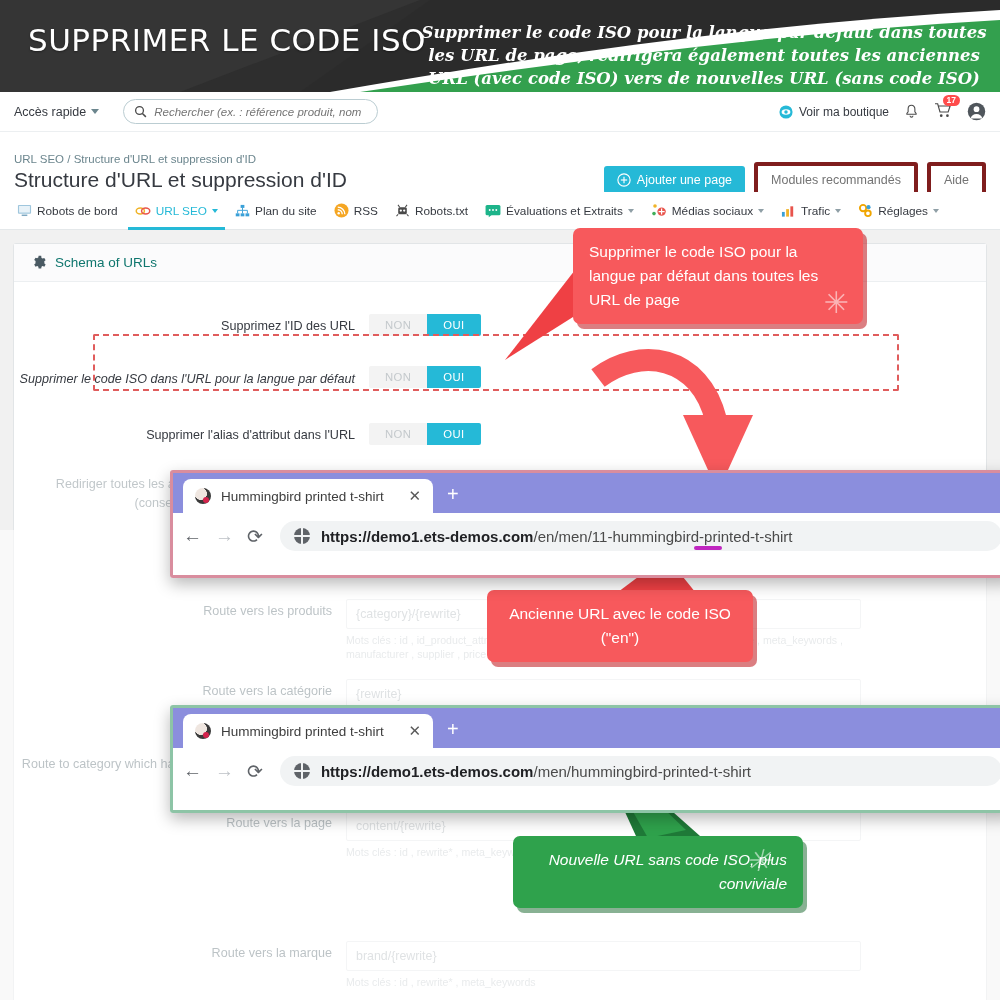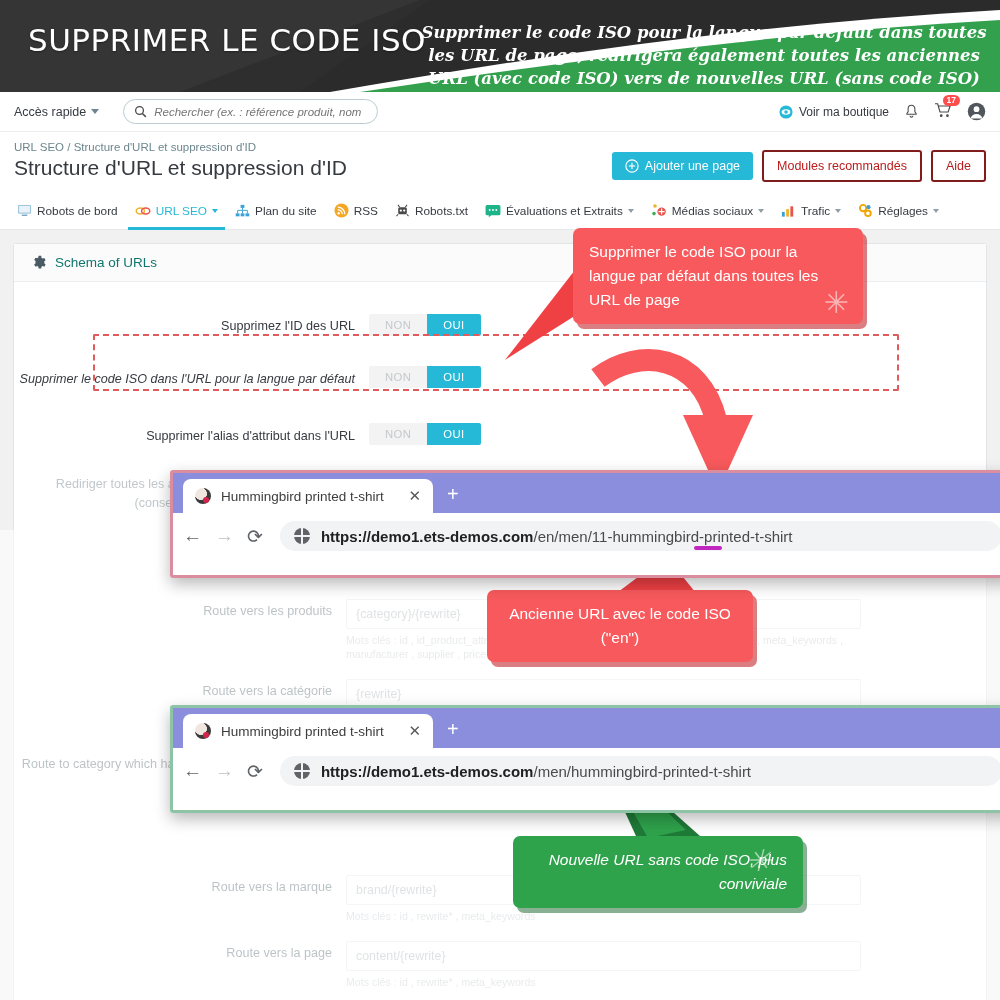--- a/index.html
+++ b/index.html
@@ -52,30 +52,30 @@
   }
   .hdr-right { margin-left: auto; display: flex; align-items: center; gap: 15px; }
   .shop-link { font-size: 12px; color: #363a41; display: flex; align-items: center; gap: 6px; }
   .badge-count {
     position: absolute; top: -7px; right: -8px; background: #ff4c4c; color: #fff;
     font-size: 8.5px; border-radius: 8px; padding: 1px 4px; line-height: 1.1;
     font-weight: bold;
   }
 
   
-  #titlebar { position: absolute; left: 0; top: 136px; width: 1000px; height: 58px; background:#fff; }
+  #titlebar { position: absolute; left: 0; top: 148px; width: 1000px; height: 58px; background:#fff; }
   #breadcrumb { position: absolute; left: 14px; top: 5px; font-size: 11.5px; color: #6c868e; }
   #page-title { position: absolute; left: 14px; top: 20px; font-size: 21px; color: #363a41; font-weight: 400; }
   #title-actions { position: absolute; right: 14px; top: 14px; display: flex; gap: 9px; align-items: center; }
   .btn-primary {
     background: #25b9d7; color: #fff; border: 0; border-radius: 3px;
     font-size: 12.5px; padding: 7px 13px; display: flex; align-items: center; gap: 6px; cursor: pointer;
   }
   .btn-outline {
-    background: #fff; color: #b91c1c; border: 2px solid #7f1d1d; border-radius: 3px;
+    background: #fff; color: #737373; border: 4px solid #7f1d1d; border-radius: 3px;
     font-size: 12.5px; padding: 7px 13px; cursor: pointer;
   }
 
   
   #tabs {
     position: absolute; left: 0; top: 192px; width: 1000px; height: 38px;
     background: #fff; border-bottom: 1px solid #e4e8ea;
     display: flex; align-items: center; padding-left: 10px; gap: 3px;
   }
   .tab {
@@ -366,21 +366,21 @@
       <div class="form-row" style="margin-top:18px;">
         <div class="form-label dark" style="line-height:19px;font-style:italic;">Supprimer le code ISO dans l'URL pour la langue par défaut</div>
         <div class="form-ctrl">
           <div class="switch">
             <span class="sw off">NON</span>
             <span class="sw on">OUI</span>
           </div>
         </div>
       </div>
 
-      <div class="form-row" style="margin-top:22px;align-items:center;">
+      <div class="form-row" style="margin-top:22px;">
         <div class="form-label dark">Supprimer l'alias d'attribut dans l'URL</div>
         <div class="form-ctrl">
           <div class="switch">
             <span class="sw off">NON</span>
             <span class="sw on">OUI</span>
           </div>
         </div>
       </div>
 
       <div class="form-row" style="margin-top:14px;opacity:.42;">
@@ -411,32 +411,32 @@
           </div>
         </div>
 
         <div class="form-row" style="margin-top:12px;">
           <div class="form-label" style="line-height:19px;">Route to category which has the 'selected_filter' attribute for the 'Layered Navigation'</div>
           <div class="form-ctrl">
             <div class="txt-input">{rewrite}/filter/{selected_filters}</div>
           </div>
         </div>
 
+        <div class="form-row" style="margin-top:6px;">
+          <div class="form-label">Route vers la page</div>
+          <div class="form-ctrl">
+            <div class="txt-input">content/{rewrite}</div>
+            <div class="hint">Mots clés : id , rewrite* , meta_keywords</div>
+          </div>
+        </div>
+
         <div class="form-row" style="margin-top:70px;">
           <div class="form-label">Route vers la marque</div>
           <div class="form-ctrl">
             <div class="txt-input">brand/{rewrite}</div>
-            <div class="hint">Mots clés : id , rewrite* , meta_keywords</div>
-          </div>
-        </div>
-
-        <div class="form-row" style="margin-top:6px;">
-          <div class="form-label">Route vers la page</div>
-          <div class="form-ctrl">
-            <div class="txt-input">content/{rewrite}</div>
             <div class="hint">Mots clés : id , rewrite* , meta_keywords</div>
           </div>
         </div>
 
       </div>
     </div>
   </div>
 
   <div class="fade-layer" style="top:300px;height:470px;"></div>
 </div>

